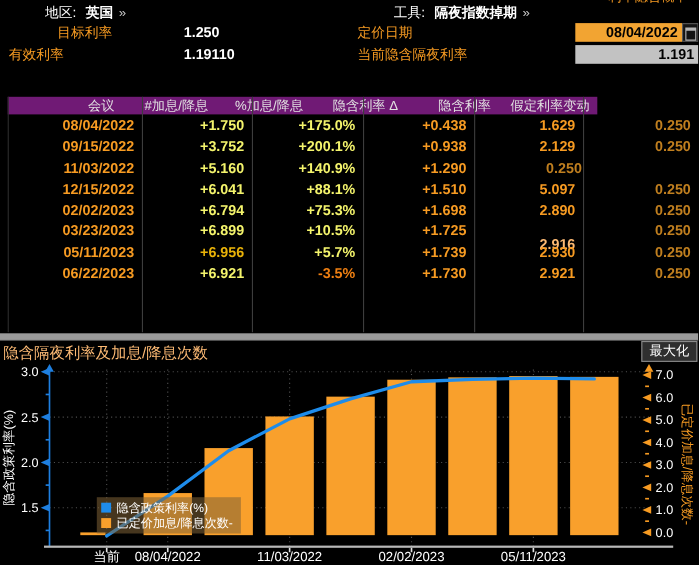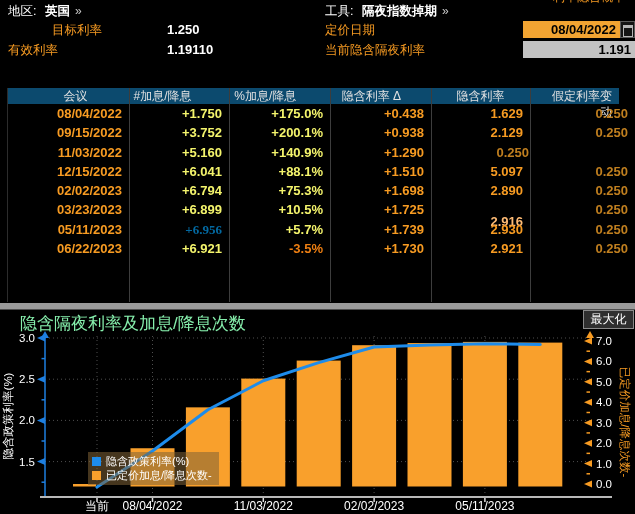--- a/index.html
+++ b/index.html
@@ -3,46 +3,46 @@
 <meta charset="utf-8">
 <style>
   html,body{margin:0;padding:0;background:#000;}
   #screen{position:relative;width:635px;height:514px;background:#000;overflow:hidden;
           font-family:"Liberation Sans","DejaVu Sans",sans-serif;-webkit-font-smoothing:antialiased;}
   .abs{position:absolute;}
   .amber{color:#f79b22;}
   .lbl{font-size:12.5px;line-height:15px;}
   .val{font-size:13px;font-weight:bold;color:#fff;}
   .chev{color:#c9c9c9;font-size:12px;margin-left:5px;}
-  #region-line,#tool-line{font-size:12.5px;color:#fff;}
+  #region-line,#tool-line{font-size:12.5px;color:#fff;margin-left:33px;}
   #region-line b,#tool-line b{font-weight:bold;}
   #date-input{left:523px;top:21px;width:97px;height:17px;background:#f2a432;color:#000;
               font-size:13px;font-weight:bold;text-align:right;line-height:17px;
               padding-right:4px;box-sizing:border-box;}
   #cal-btn{left:620px;top:21px;width:15px;height:17px;background:#141414;border:1px solid #5a5a5a;
            box-sizing:border-box;}
   #cal-glyph{position:absolute;left:2px;top:3px;width:8px;height:8px;border:1px solid #b5b5b5;
              border-top:3px solid #b5b5b5;}
   #implied-field{left:523px;top:41px;width:112px;height:17px;background:#c2c2c2;color:#000;
                  font-size:13px;font-weight:bold;text-align:right;line-height:17px;
                  padding-right:4px;box-sizing:border-box;}
   #clip-top{left:553px;top:0;width:82px;height:5px;overflow:hidden;}
   #clip-top span{display:block;margin-top:-11px;color:#f79b22;font-size:12px;line-height:16px;white-space:nowrap;}
   
-  #thead{left:7px;top:88px;width:612px;height:16px;background:#0c4a6e;display:flex;gap:32px;}
+  #thead{left:7px;top:88px;width:536px;height:16px;background:#701a75;display:flex;}
   #thead span{display:block;font-size:12px;color:#e2e2e2;line-height:16px;text-align:right;
               padding-right:7px;box-sizing:border-box;}
   #tbody{left:7px;top:104px;width:628px;}
   .trow{display:flex;height:19.3px;}
   .trow span{display:block;font-size:13px;font-weight:bold;line-height:19.3px;text-align:right;
              padding-right:7px;box-sizing:border-box;}
   .vdiv{width:1px;background:#3d3d3d;top:88px;height:214px;}
   #scrollstrip{left:0;top:303px;width:635px;height:7px;background:#9a9a9a;border-bottom:1px solid #4d4d4d;box-sizing:border-box;}
   
-  #chart-title{left:20px;top:312px;font-size:17px;color:#86efac;}
+  #chart-title{left:3px;top:312px;font-size:14px;color:#fdba74;}
   #max-btn{left:583px;top:310px;width:51px;height:19px;background:#2f2f2f;border:1px solid #8a8a8a;
            color:#fff;font-size:12px;text-align:center;line-height:17px;box-sizing:border-box;}
   #legend{left:88px;top:452px;background:rgba(128,98,54,0.55);padding:2px 7px 3px 4px;}
   .leg-row{display:flex;align-items:center;height:14px;}
   .leg-sq{width:9px;height:9px;margin-right:5px;flex:none;}
   .leg-lab{font-size:11px;color:#fff;white-space:nowrap;}
 </style>
 </head>
 <body>
 
@@ -122,21 +122,21 @@
       <div class="trow">
         <span style="width: 122px; color: rgb(247, 155, 34);">03/23/2023</span>
         <span style="width: 100px; color: rgb(244, 244, 108);">+6.899</span>
         <span style="width: 101px; color: rgb(244, 244, 108);">+10.5%</span>
         <span style="width: 101px; color: rgb(247, 155, 34);">+1.725</span>
         <span style="width: 99px; color: #fdba74; margin-top: 12px;">2.916</span>
         <span style="width: 105px; color: rgb(192, 127, 31);">0.250</span>
       </div>
       <div class="trow">
         <span style="width: 122px; color: rgb(247, 155, 34);">05/11/2023</span>
-        <span style="width: 100px; color: #0369a1; font-family: Liberation Serif, serif;">+6.956</span>
+        <span style="width: 100px; color: #eab308;">+6.956</span>
         <span style="width: 101px; color: rgb(244, 244, 108);">+5.7%</span>
         <span style="width: 101px; color: rgb(247, 155, 34);">+1.739</span>
         <span style="width: 99px; color: rgb(247, 155, 34);">2.930</span>
         <span style="width: 105px; color: rgb(192, 127, 31);">0.250</span>
       </div>
       <div class="trow">
         <span style="width: 122px; color: rgb(247, 155, 34);">06/22/2023</span>
         <span style="width: 100px; color: rgb(244, 244, 108);">+6.921</span>
         <span style="width: 101px; color: rgb(238, 127, 18);">-3.5%</span>
         <span style="width: 101px; color: rgb(247, 155, 34);">+1.730</span>

